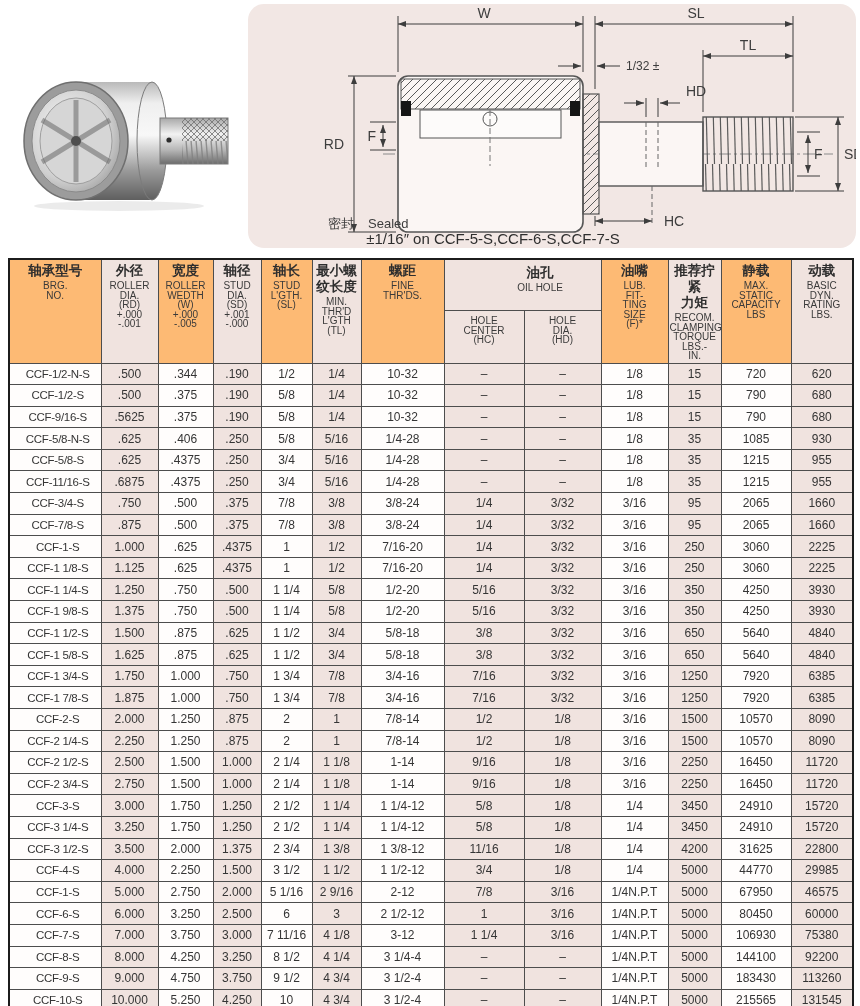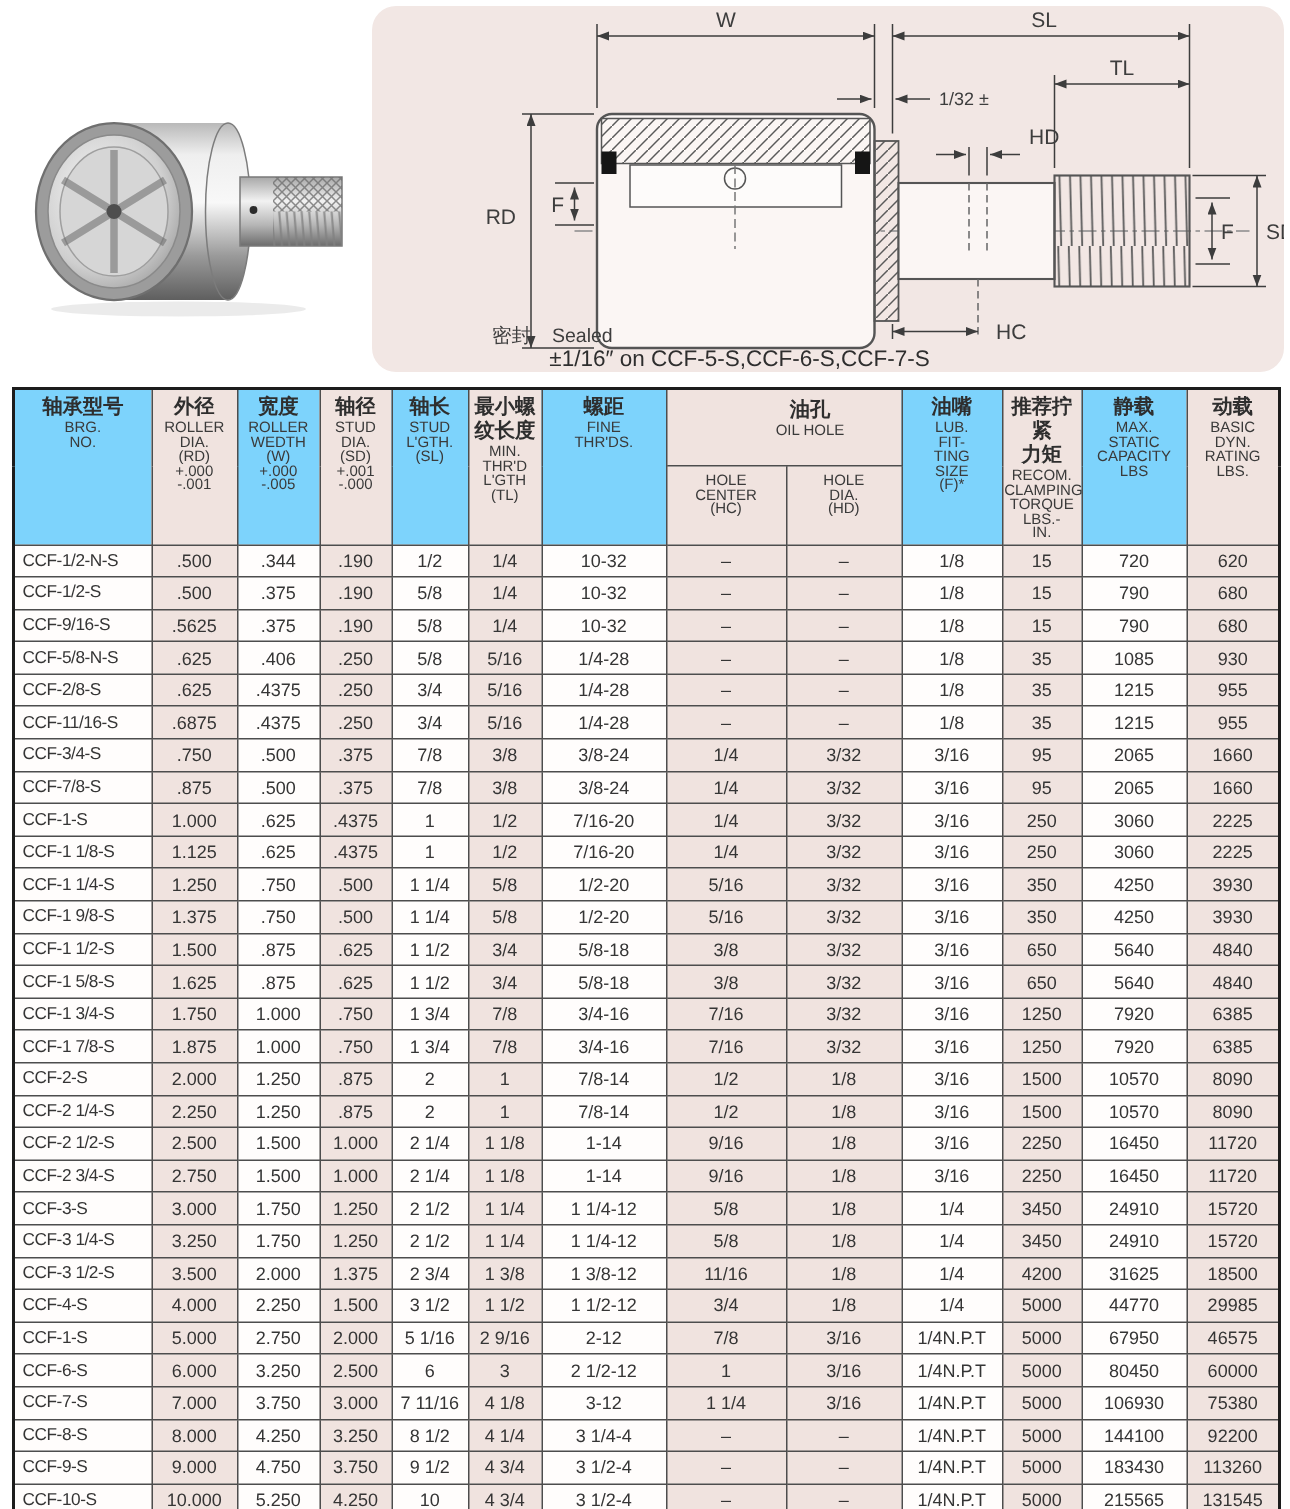--- a/index.html
+++ b/index.html
@@ -8,25 +8,25 @@
   
   .diagram-panel{position:absolute;left:248px;top:4px;width:608px;height:244px;
         background:#f2e7e4;border-radius:16px;}
   .diagram-panel svg{position:absolute;left:0;top:0;}
   .photo-wrap{position:absolute;left:14px;top:68px;width:226px;height:146px;}
   
   table.spec{position:absolute;left:8px;top:258px;width:844px;border-collapse:collapse;
         table-layout:fixed;background:#fffdfc;}
   table.spec th,table.spec td{border:1px solid #4d4d4d;}
   table.spec{border:2px solid #1c1c1c;border-bottom:3px solid #1c1c1c;}
-  thead th{vertical-align:top;padding:3px 1px 2px 1px;background:#7dd3fc;font-weight:normal;}
+  thead th{vertical-align:top;padding:3px 1px 2px 1px;background:#fdba74;font-weight:normal;}
   .cn{font-size:13.5px;font-weight:bold;color:#2e2e2e;line-height:16px;white-space:pre-line;}
   .en{font-size:10px;line-height:9.5px;color:#3a3a3a;margin-top:2px;white-space:pre-line;}
   tbody td{height:20.6px;text-align:center;font-size:12px;color:#353535;padding:0;}
-  tbody td.brg{text-align:left;padding-left:5px;font-size:11.5px;letter-spacing:-0.3px;}
+  tbody td.brg{text-align:center;padding-left:5px;font-size:11.5px;letter-spacing:-0.3px;}
   .pink{background:#f0e3df;}
   th.grp{padding-top:5px;padding-left:36px;}
   
   .dimtxt{font-family:"Liberation Sans",sans-serif;font-size:14px;fill:#3d3d3d;}
   .small-dimtxt{font-family:"Liberation Sans",sans-serif;font-size:12px;fill:#3d3d3d;}
   .notetxt{font-family:"Liberation Sans",sans-serif;font-size:15px;fill:#2e2e2e;}
   .sealtxt{font-family:"Liberation Sans",sans-serif;font-size:13px;fill:#3d3d3d;}
 </style>
 </head>
 <body>
@@ -336,21 +336,21 @@
           <td class="pink">5/16</td>
           <td>1/4-28</td>
           <td class="pink">–</td>
           <td class="pink">–</td>
           <td>1/8</td>
           <td class="pink">35</td>
           <td>1085</td>
           <td class="pink">930</td>
         </tr>
         <tr>
-          <td class="brg">CCF-2/8-S</td>
+          <td class="brg">CCF-5/8-S</td>
           <td class="pink">.625</td>
           <td>.4375</td>
           <td class="pink">.250</td>
           <td>3/4</td>
           <td class="pink">5/16</td>
           <td>1/4-28</td>
           <td class="pink">–</td>
           <td class="pink">–</td>
           <td>1/8</td>
           <td class="pink">35</td>
@@ -618,21 +618,21 @@
           <td>2.000</td>
           <td class="pink">1.375</td>
           <td>2 3/4</td>
           <td class="pink">1 3/8</td>
           <td>1 3/8-12</td>
           <td class="pink">11/16</td>
           <td class="pink">1/8</td>
           <td>1/4</td>
           <td class="pink">4200</td>
           <td>31625</td>
-          <td class="pink">18500</td>
+          <td class="pink">22800</td>
         </tr>
         <tr>
           <td class="brg">CCF-4-S</td>
           <td class="pink">4.000</td>
           <td>2.250</td>
           <td class="pink">1.500</td>
           <td>3 1/2</td>
           <td class="pink">1 1/2</td>
           <td>1 1/2-12</td>
           <td class="pink">3/4</td>

